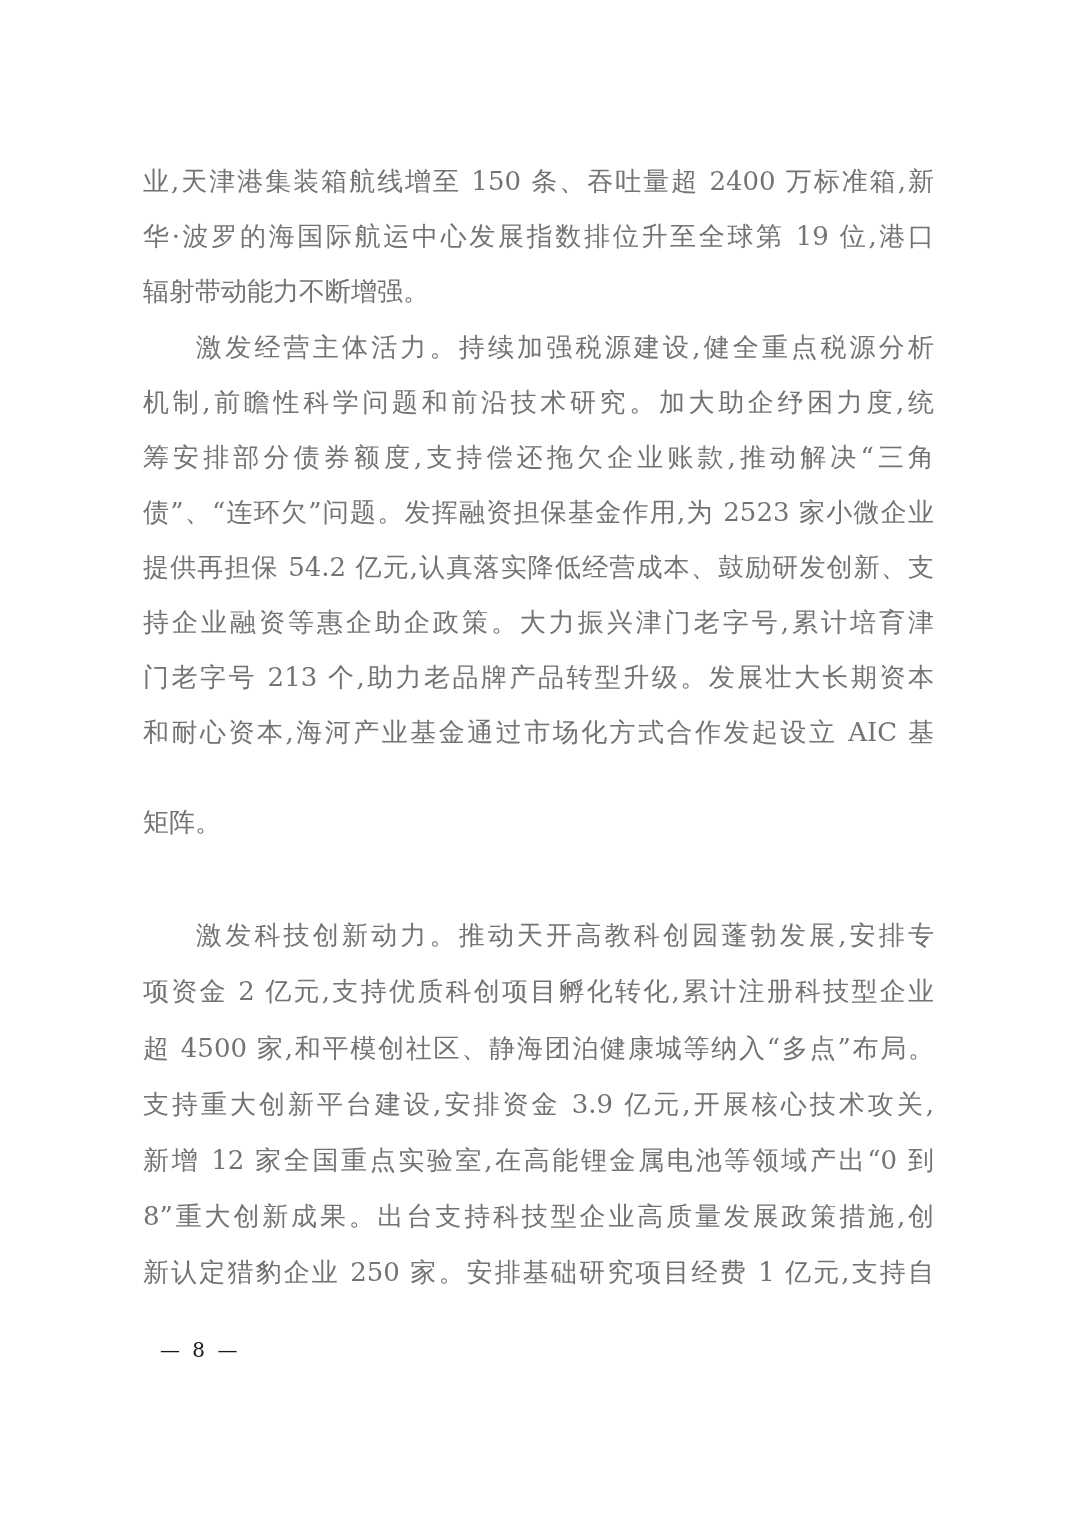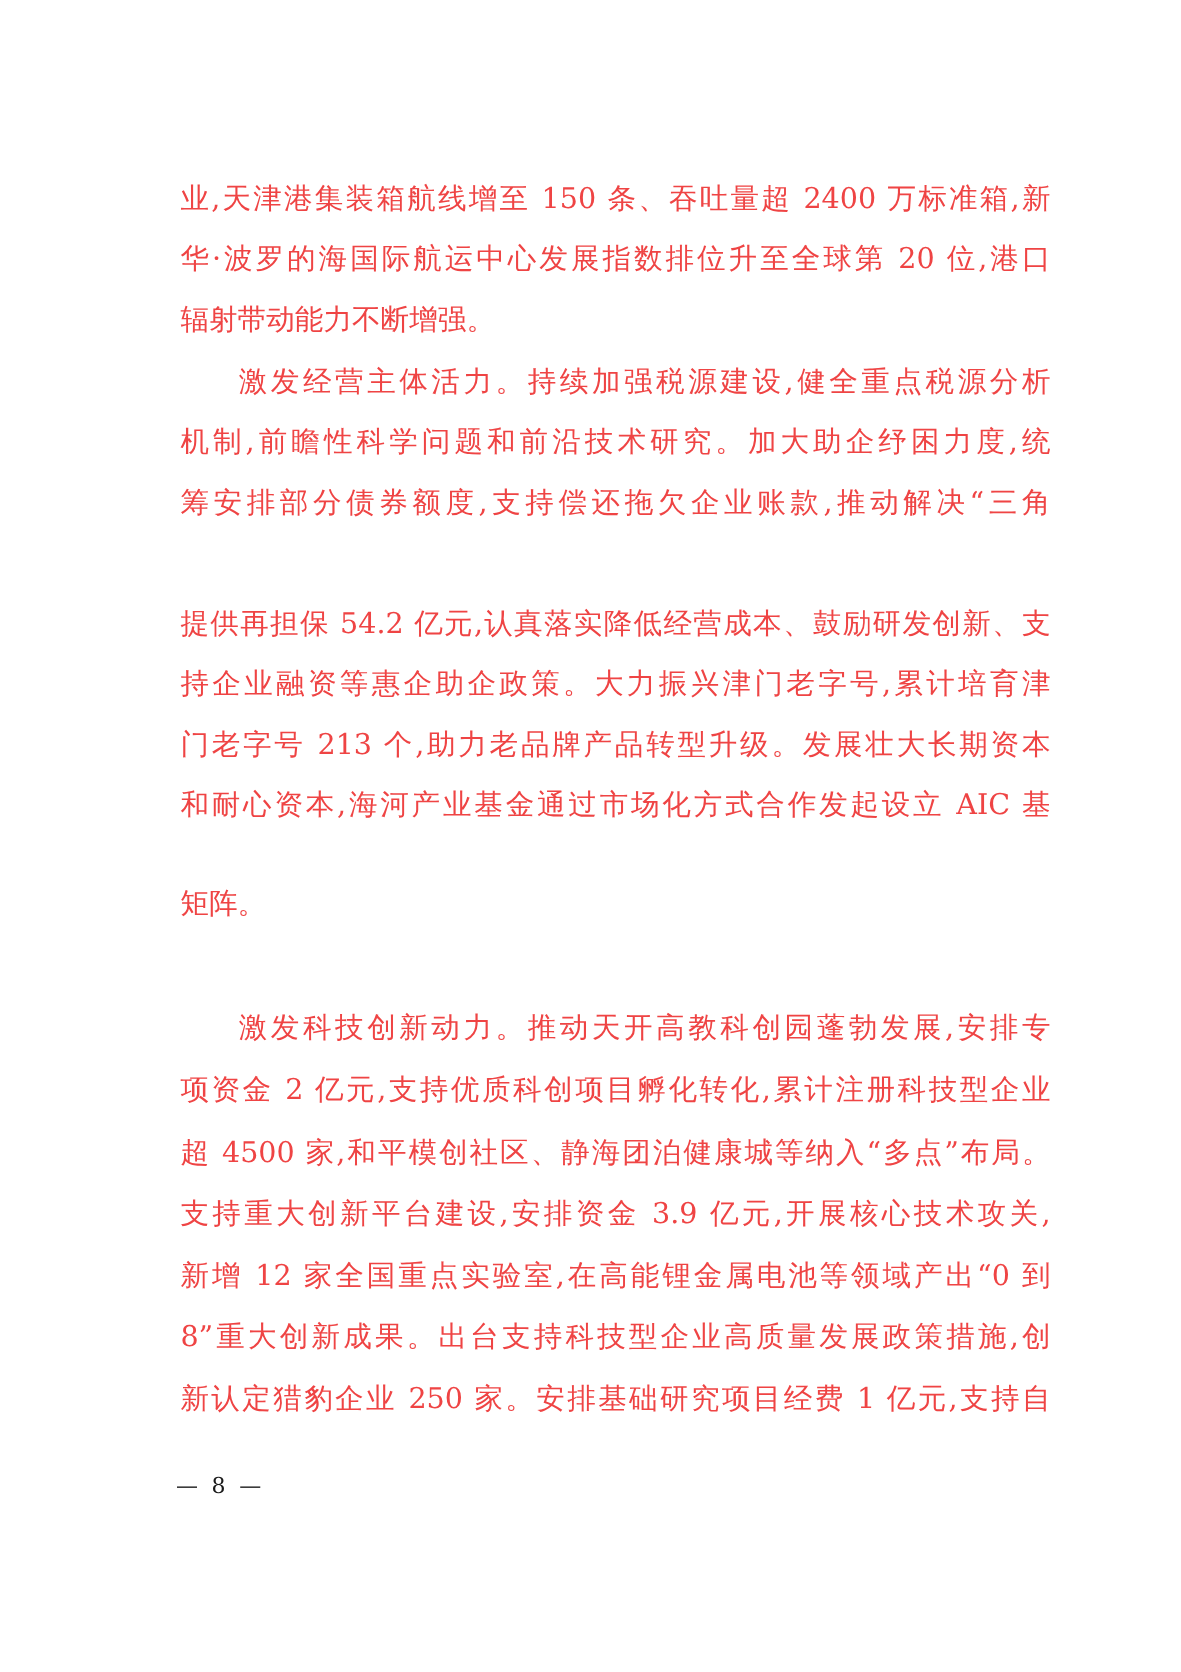--- a/index.html
+++ b/index.html
@@ -8,51 +8,51 @@
     position: absolute; left: 0; top: 0; width: 1074px; height: 1520px; background: #fff;
   }
   .line {
     position: absolute;
     left: 143px;
     width: 791px;
     height: 40px;
     line-height: 40px;
     font-family: "DejaVu Serif", "Liberation Serif", serif;
     font-size: 26px;
-    color: #ef4444;
+    color: #737373;
     text-align: justify;
     text-align-last: justify;
     white-space: nowrap;
     letter-spacing: 0;
-    margin-left: 21px;
   }
   .line.last { text-align-last: left; }
   .line.indent { left: 196px; width: 738px; }
   .page-number {
     position: absolute;
     left: 160px;
     top: 1332px;
     height: 30px;
     line-height: 30px;
     font-family: "DejaVu Serif", "Liberation Serif", serif;
     font-size: 20px;
     color: #1a1a1a;
     word-spacing: 6px;
   }
 </style>
 </head>
 <body>
 
 <div class="page">
   <div class="line" style="top:161px">业,天津港集装箱航线增至 150 条、吞吐量超 2400 万标准箱,新</div>
-  <div class="line" style="top:216px">华·波罗的海国际航运中心发展指数排位升至全球第 20 位,港口</div>
+  <div class="line" style="top:216px">华·波罗的海国际航运中心发展指数排位升至全球第 19 位,港口</div>
   <div class="line last" style="top:271px">辐射带动能力不断增强。</div>
   <div class="line indent" style="top:327px">激发经营主体活力。持续加强税源建设,健全重点税源分析</div>
   <div class="line" style="top:382px">机制,前瞻性科学问题和前沿技术研究。加大助企纾困力度,统</div>
   <div class="line" style="top:437px">筹安排部分债券额度,支持偿还拖欠企业账款,推动解决“三角</div>
+  <div class="line" style="top:492px">债”、“连环欠”问题。发挥融资担保基金作用,为 2523 家小微企业</div>
   <div class="line" style="top:547px">提供再担保 54.2 亿元,认真落实降低经营成本、鼓励研发创新、支</div>
   <div class="line" style="top:602px">持企业融资等惠企助企政策。大力振兴津门老字号,累计培育津</div>
   <div class="line" style="top:657px">门老字号 213 个,助力老品牌产品转型升级。发展壮大长期资本</div>
   <div class="line" style="top:712px">和耐心资本,海河产业基金通过市场化方式合作发起设立 AIC 基</div>
   <div class="line last" style="top:802px">矩阵。</div>
   <div class="line indent" style="top:915px">激发科技创新动力。推动天开高教科创园蓬勃发展,安排专</div>
   <div class="line" style="top:971px">项资金 2 亿元,支持优质科创项目孵化转化,累计注册科技型企业</div>
   <div class="line" style="top:1028px">超 4500 家,和平模创社区、静海团泊健康城等纳入“多点”布局。</div>
   <div class="line" style="top:1084px">支持重大创新平台建设,安排资金 3.9 亿元,开展核心技术攻关,</div>
   <div class="line" style="top:1140px">新增 12 家全国重点实验室,在高能锂金属电池等领域产出“0 到</div>

